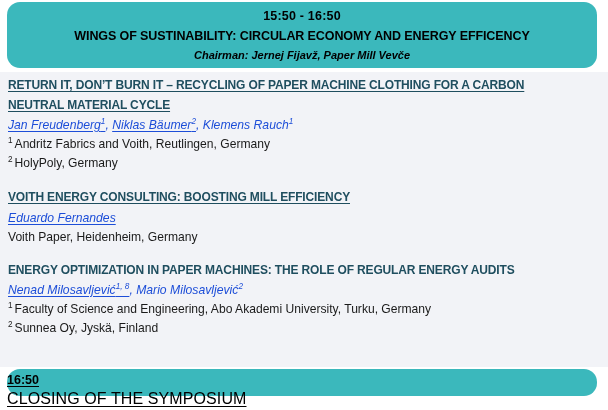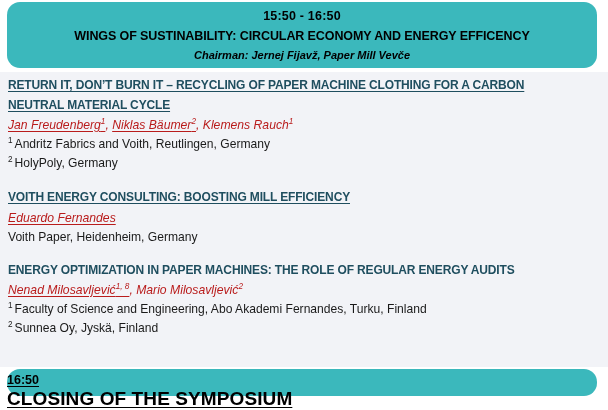--- a/index.html
+++ b/index.html
@@ -83,21 +83,21 @@
     letter-spacing: -0.15px;
     margin: 0;
     max-width: 560px;
   }
   .talk-title.underlined {
     text-decoration: underline;
     text-underline-offset: 2px;
   }
 
   .talk-authors {
-    color: #b91c1c;
+    color: #1d4ed8;
     font-size: 12.2px;
     font-style: italic;
     line-height: 19px;
     margin: 1px 0 0 0;
   }
   .presenter {
     text-decoration: underline;
     text-underline-offset: 1.5px;
   }
 
@@ -135,22 +135,22 @@
     padding-top: 2px;
   }
   .closing-time {
     font-size: 12.5px;
     font-weight: bold;
     line-height: 18px;
     text-decoration: underline;
     text-underline-offset: 2px;
   }
   .closing-label {
-    font-size: 19px;
-    font-weight: bold;
+    font-size: 16px;
+    font-weight: normal;
     line-height: 19px;
     text-decoration: underline;
     text-underline-offset: 2px;
     letter-spacing: 0.1px;
   }
 </style>
 </head>
 <body>
 
 <div class="page">
@@ -176,21 +176,21 @@
       <div class="talk-title underlined">VOITH ENERGY CONSULTING: BOOSTING MILL EFFICIENCY</div>
       <div class="talk-authors"><span class="presenter">Eduardo Fernandes</span></div>
       <div class="talk-aff"><span>Voith Paper, Heidenheim, Germany</span></div>
     </div>
 
     <div class="talk-spacer-md"></div>
 
     <div class="talk">
       <div class="talk-title">ENERGY OPTIMIZATION IN PAPER MACHINES: THE ROLE OF REGULAR ENERGY AUDITS</div>
       <div class="talk-authors"><span class="presenter">Nenad Milosavljević<sup>1, 8</sup></span>, <span>Mario Milosavljević<sup>2</sup></span></div>
-      <div class="talk-aff"><span class="aff-marker">1</span><span>Faculty of Science and Engineering, Abo Akademi Fernandes, Turku, Finland</span></div>
+      <div class="talk-aff"><span class="aff-marker">1</span><span>Faculty of Science and Engineering, Abo Akademi University, Turku, Germany</span></div>
       <div class="talk-aff"><span class="aff-marker">2</span><span>Sunnea Oy, Jyskä, Finland</span></div>
     </div>
 
   </div>
 
   <div class="closing-banner">
     <div class="closing-time">16:50</div>
     <div class="closing-label">CLOSING OF THE SYMPOSIUM</div>
   </div>
 

